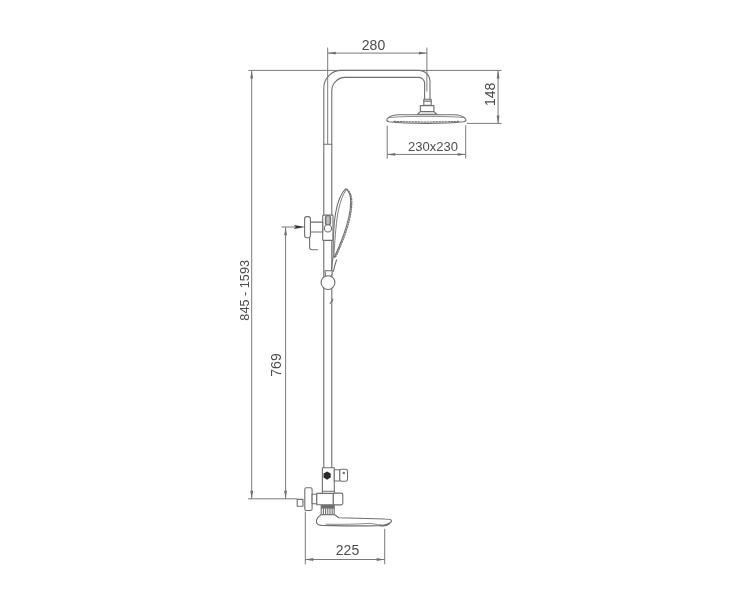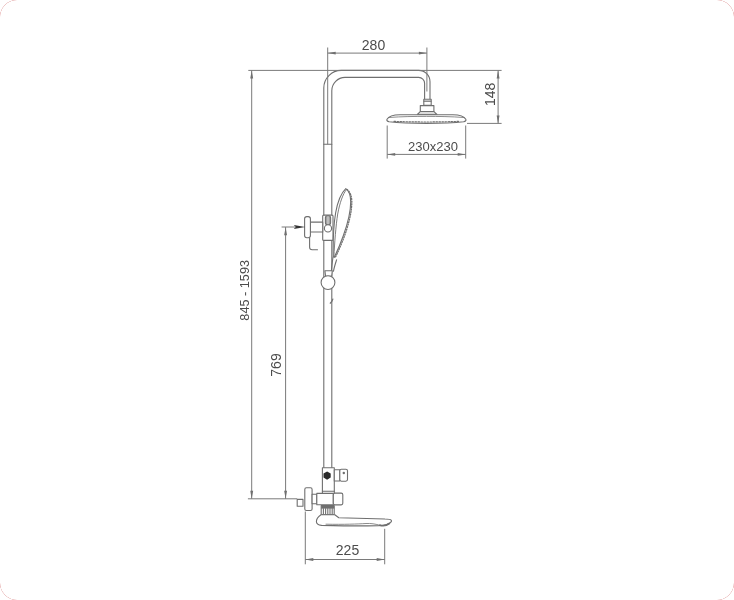--- a/index.html
+++ b/index.html
@@ -1,16 +1,16 @@
 <!DOCTYPE html>
 <html><head>
 <meta charset="utf-8">
 <style>
   html,body{margin:0;padding:0;background:#ffffff;}
-  .wrap{width:734px;height:600px;background:#b91c1c;overflow:hidden;border-radius:17px;}
+  .wrap{width:734px;height:600px;background:#b91c1c;overflow:hidden;}
   text{font-family:"Liberation Sans",sans-serif;fill:#4c4c4c;}
 </style>
 </head>
 <body>
 <div class="wrap">
 <svg width="734" height="600" viewBox="0 0 734 600" xmlns="http://www.w3.org/2000/svg">
 
   <rect x="0" y="0" width="734" height="600" fill="#ffffff"></rect>
 
   <g stroke="#6f6f6f" stroke-width="1.1" fill="none" stroke-linecap="round" stroke-linejoin="round">

